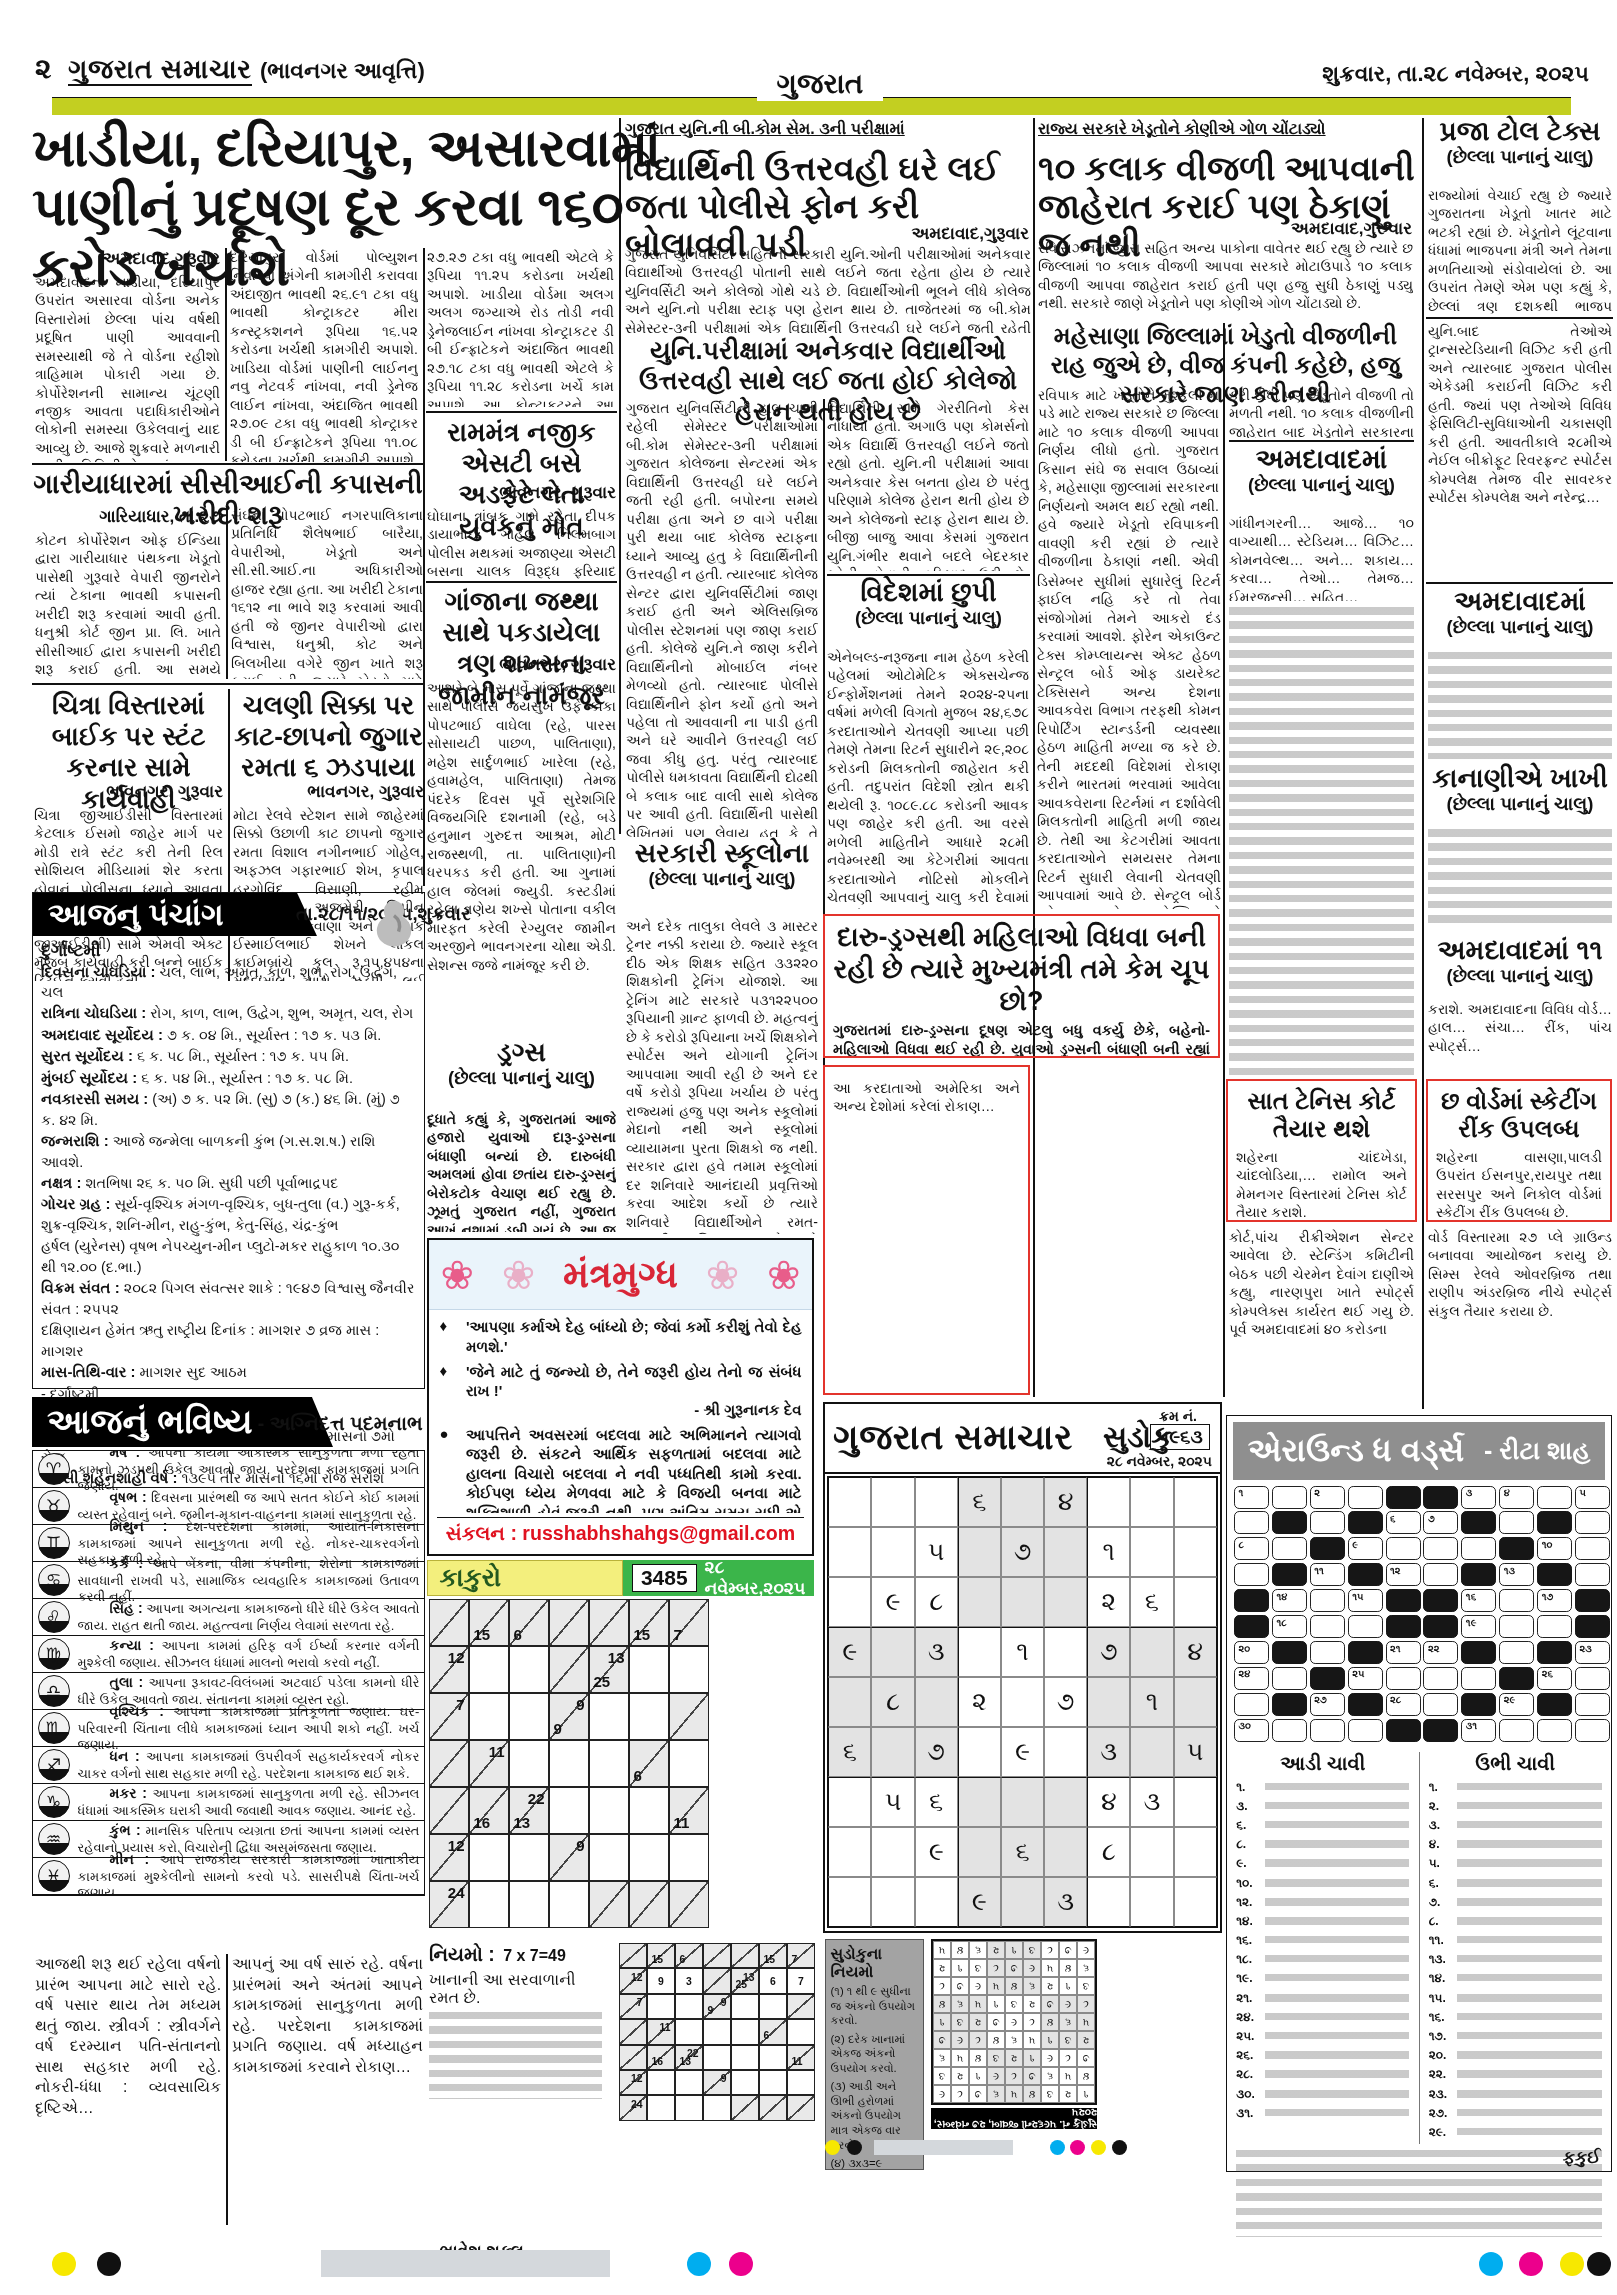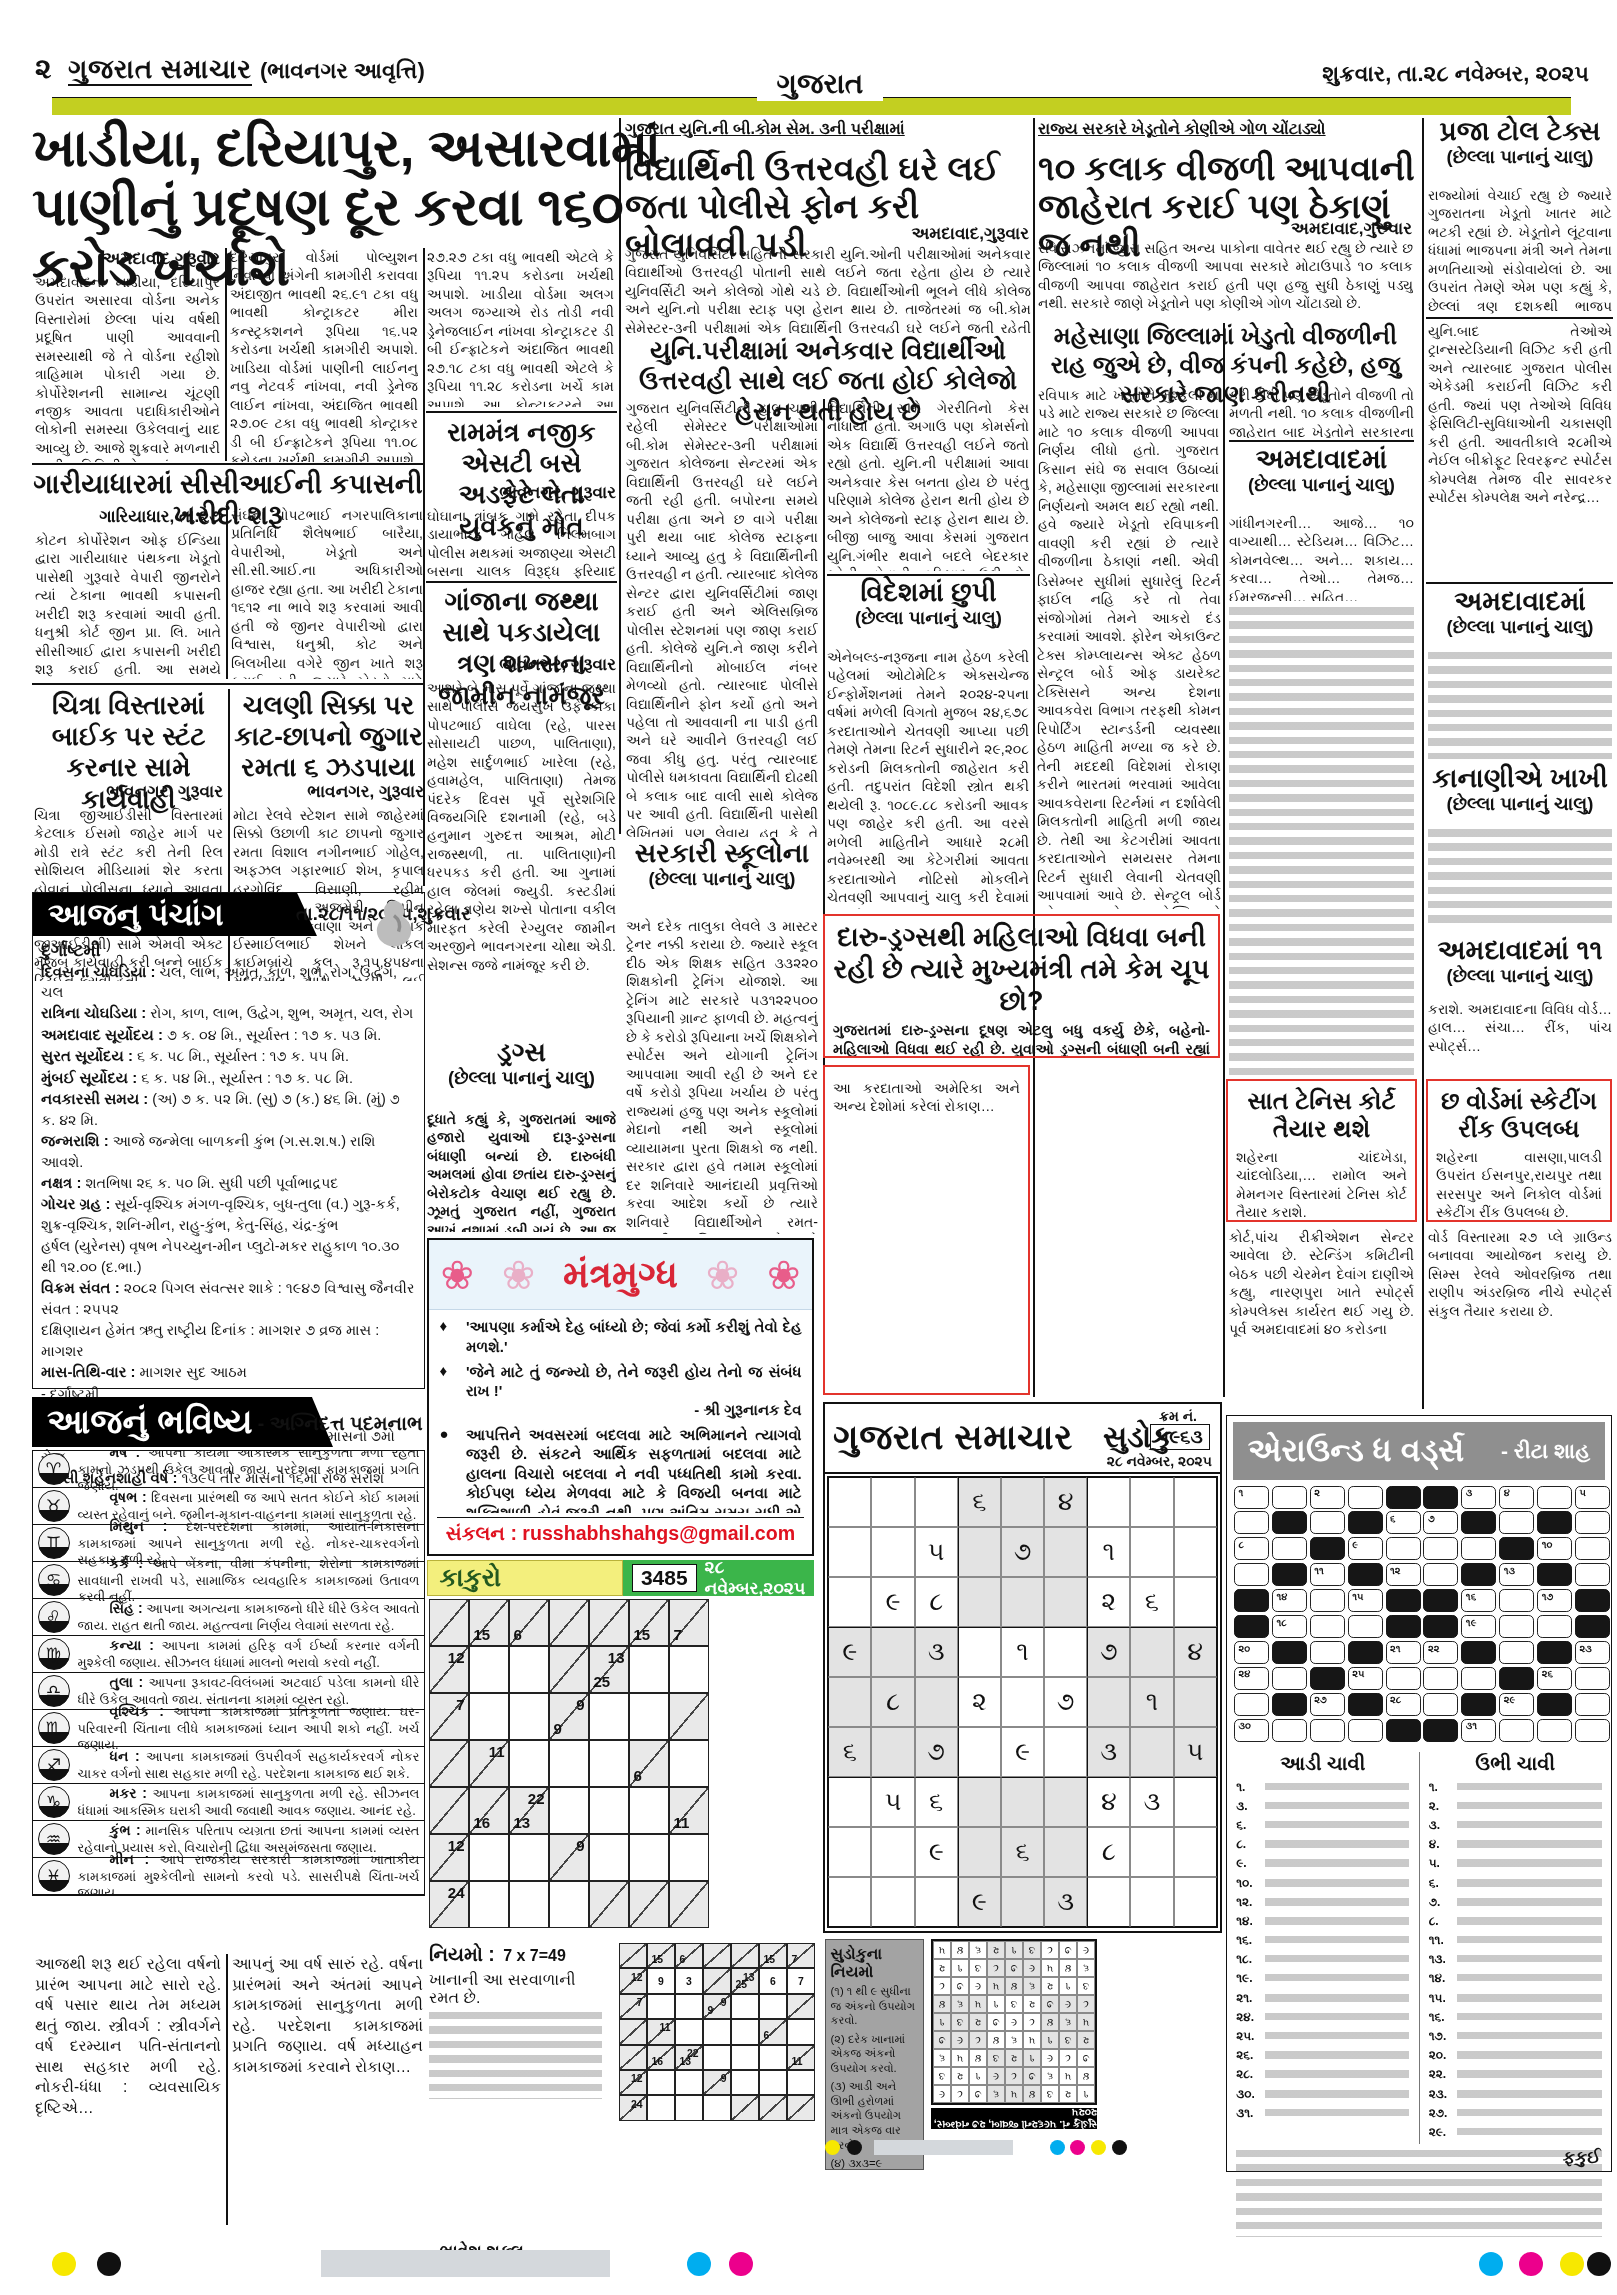--- a/index.html
+++ b/index.html
@@ -495,21 +495,21 @@
   <div class="abs greek" style="left:1428px;top:829px;width:184px;height:101px;"></div>
   <div class="abs" style="left:1428px;top:937px;width:184px;">
     <div class="cont-h">અમદાવાદમાં ૧૧</div>
     <div class="cont-s">(છેલ્લા પાનાનું ચાલુ)</div>
   </div>
   <div class="abs bd" style="left:1428px;top:1000px;width:184px;height:75px;">કરાશે. અમદાવાદના વિવિધ વોર્ડ… હાલ… સંચા… રીંક, પાંચ સ્પોર્ટ્સ…</div>
 
   <div class="abs" style="left:1226px;top:1415px;width:386px;height:757px;border:1.7px solid #111;box-sizing:border-box;">
     <div style="margin:5.8px;height:58px;background:#8f8f8f;display:flex;align-items:center;justify-content:space-between;padding:0 15px;">
       <span style="color:#fff;font-size:32px;font-weight:900;">એરાઉન્ડ ધ વર્ડ્સ</span>
-      <span style="color:#fff;font-size:21px;font-weight:bold;">- રીટા શાહ</span>
+      <span style="color:#fff;font-size:25px;font-weight:bold;">- રીટા શાહ</span>
     </div>
     <div id="cw-grid" style="display:grid;grid-template-columns:repeat(10,35px);grid-auto-rows:23px;gap:2.9px;margin:4.6px 0 0 7px;">
         <div class="cw-cell">૧</div>
         <div class="cw-cell"></div>
         <div class="cw-cell">૨</div>
         <div class="cw-cell"></div>
         <div class="cw-cell cw-black"></div>
         <div class="cw-cell cw-black"></div>
         <div class="cw-cell">૩</div>
         <div class="cw-cell">૪</div>

